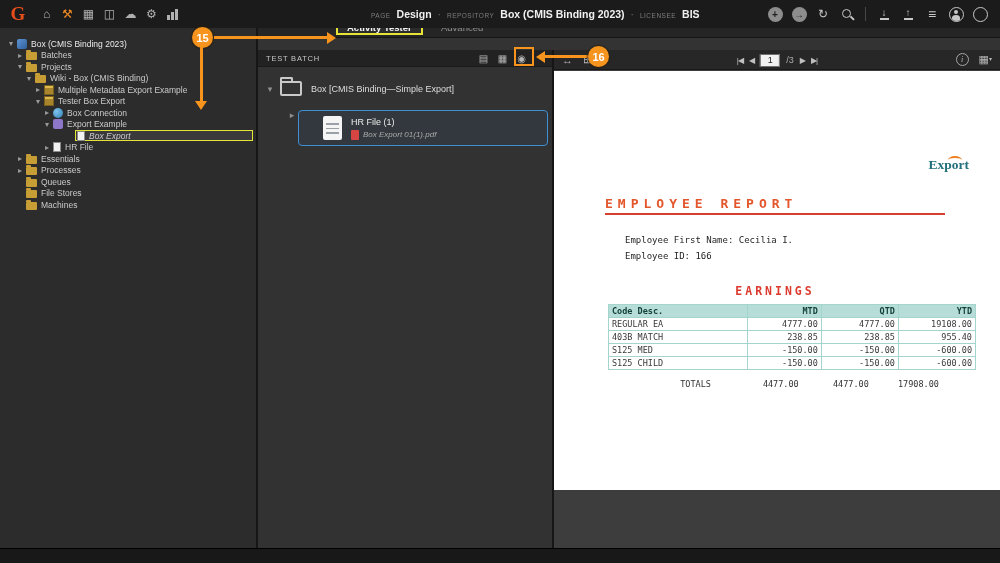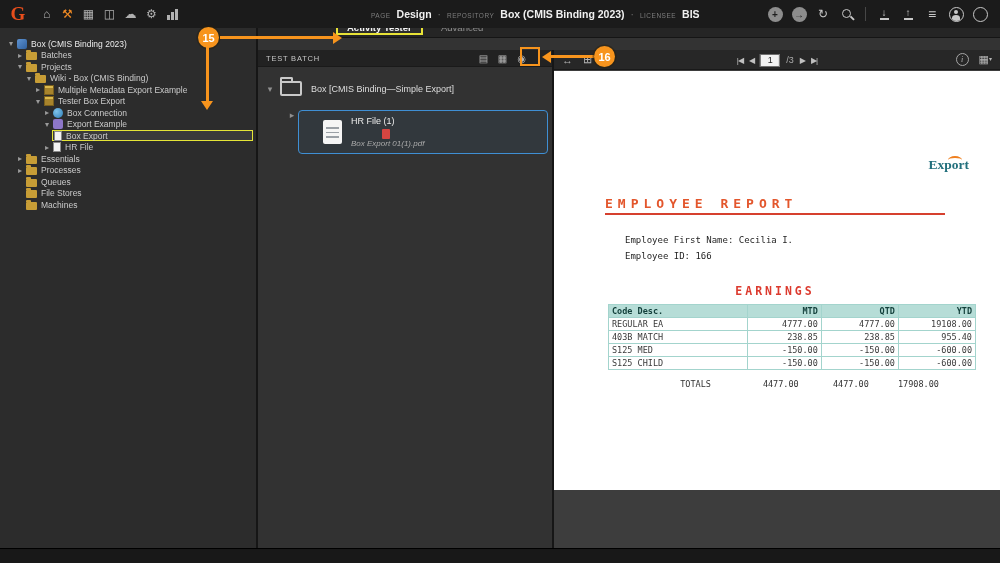--- a/index.html
+++ b/index.html
@@ -54,21 +54,21 @@
   .tab-advanced { left:174px; color:#8f8f8f; }
 
   
   .tree-panel { position:absolute; top:28px; left:0; width:258px; bottom:15px; background:#2c2c2c;
     border-right:2px solid #161616; padding-top:10px; }
   .tree-row { display:flex; align-items:center; height:11.5px; font-size:8.5px; color:#cbcbcb;
     cursor:pointer; white-space:nowrap; }
   .exp { width:10px; flex:none; color:#9a9a9a; font-size:8px; text-align:center; cursor:pointer; }
   .t-label { padding:0 3px; }
   .lvl0{padding-left:6px;} .lvl1{padding-left:15px;} .lvl2{padding-left:24px;}
-  .lvl3{padding-left:33px;} .lvl4{padding-left:42px;} .lvl5{padding-left:42px;}
+  .lvl3{padding-left:33px;} .lvl4{padding-left:42px;} .lvl5{padding-left:65px;font-style:italic;}
   .tree-row.root { color:#eaeaea; }
   .sel-box { flex:1; display:flex; align-items:center; border:1px solid #e4e437; margin-right:3px;
     height:11px; background:#3a3a3a; }
   
   .ti { flex:none; margin:0 1px; }
   .i-repo { width:10px; height:10px; border-radius:2px; background:linear-gradient(135deg,#5e93d1,#2f5f9e); }
   .i-folder { position:relative; width:11px; height:8px; background:#c79d36; border-radius:1px; margin-top:2px; }
   .i-folder::before { content:''; position:absolute; top:-2px; left:0; width:5px; height:2px;
     background:#c79d36; border-radius:1px 1px 0 0; }
   .i-cube { width:10px; height:10px; border:1px solid #7a5f1d; background:linear-gradient(180deg,#dcba4e 0 30%,#a8842c 30%); }
@@ -91,21 +91,21 @@
   .i-foldero::before { content:''; position:absolute; top:-6px; left:-2px; width:9px; height:4px;
     border:2px solid #c9c9c9; border-bottom:none; border-radius:2px 2px 0 0; }
   .mb-folder-label { font-size:9px; color:#dedede; }
   .mb-file-row { display:flex; align-items:flex-start; margin:14px 4px 0 28px; }
   .file-card { flex:1; display:flex; align-items:center; border:1px solid #3f8fd4; border-radius:4px;
     padding:5px 24px; background:rgba(63,143,212,0.07); cursor:pointer; }
   .i-doc { position:relative; width:19px; height:24px; background:#f5f5f5; border-radius:2px; flex:none; margin-right:9px; }
   .i-doc::before { content:''; position:absolute; left:3px; right:3px; top:7px; height:13px;
     background:repeating-linear-gradient(to bottom,#9aa0a6 0 1.5px,transparent 1.5px 4.5px); }
   .file-title { font-size:9px; color:#ececec; margin-bottom:3px; }
-  .file-sub { font-size:8px; font-style:italic; color:#a9a9a9; display:flex; align-items:center;flex-direction:column; }
+  .file-sub { font-size:8px; font-style:italic; color:#a9a9a9; display:flex; align-items:center; }
   .i-pdf { width:8px; height:10px; background:#d64541; border-radius:1px; margin-right:4px; display:inline-block; flex:none; }
 
   
   .right-panel { position:absolute; top:50px; left:554px; right:0; bottom:15px; background:#3d3d3d; }
   .vtoolbar { position:relative; height:20px; background:#272727; border-bottom:1px solid #191919;
     display:flex; align-items:center; padding:0 8px; }
   .vt-left { display:flex; gap:10px; }
   .vt-ic { color:#b5b5b5; font-size:11px; cursor:pointer; display:flex; align-items:center; }
   .pager { position:absolute; left:50%; top:0; height:20px; transform:translateX(-50%);
     display:flex; align-items:center; gap:6px; color:#c0c0c0; font-size:8px; }
@@ -143,21 +143,21 @@
     font-size:8.5px; color:#333; }
   .doc-totals .tl { width:38%; text-align:right; padding-right:24px; }
   .doc-totals .tv { text-align:right; padding-right:3px; }
   .doc-totals .tv:nth-child(2){ width:20%; } .doc-totals .tv:nth-child(3){ width:21%; }
   .doc-totals .tv:nth-child(4){ width:21%; }
 
   
   .footer { position:absolute; bottom:0; left:0; right:0; height:15px; background:#181818; border-top:1px solid #000; }
 
   
-  .ann { position:absolute; z-index:60;margin-left:6px; }
+  .ann { position:absolute; z-index:60; }
   .badge { width:21px; height:21px; border-radius:50%; background:#f7941d; color:#fff;
     font-weight:bold; font-size:11px; display:flex; align-items:center; justify-content:center;
     box-shadow:0 0 0 1.5px rgba(40,30,10,0.45); }
   .aline { background:#f7941d; }
   .ahead-right { width:0; height:0; border-top:6px solid transparent; border-bottom:6px solid transparent; border-left:9px solid #f7941d; }
   .ahead-left  { width:0; height:0; border-top:6px solid transparent; border-bottom:6px solid transparent; border-right:9px solid #f7941d; }
   .ahead-down  { width:0; height:0; border-left:6px solid transparent; border-right:6px solid transparent; border-top:9px solid #f7941d; }
   .hl-box { border:2px solid #f7941d; background:transparent; }
 </style>
 </head>

